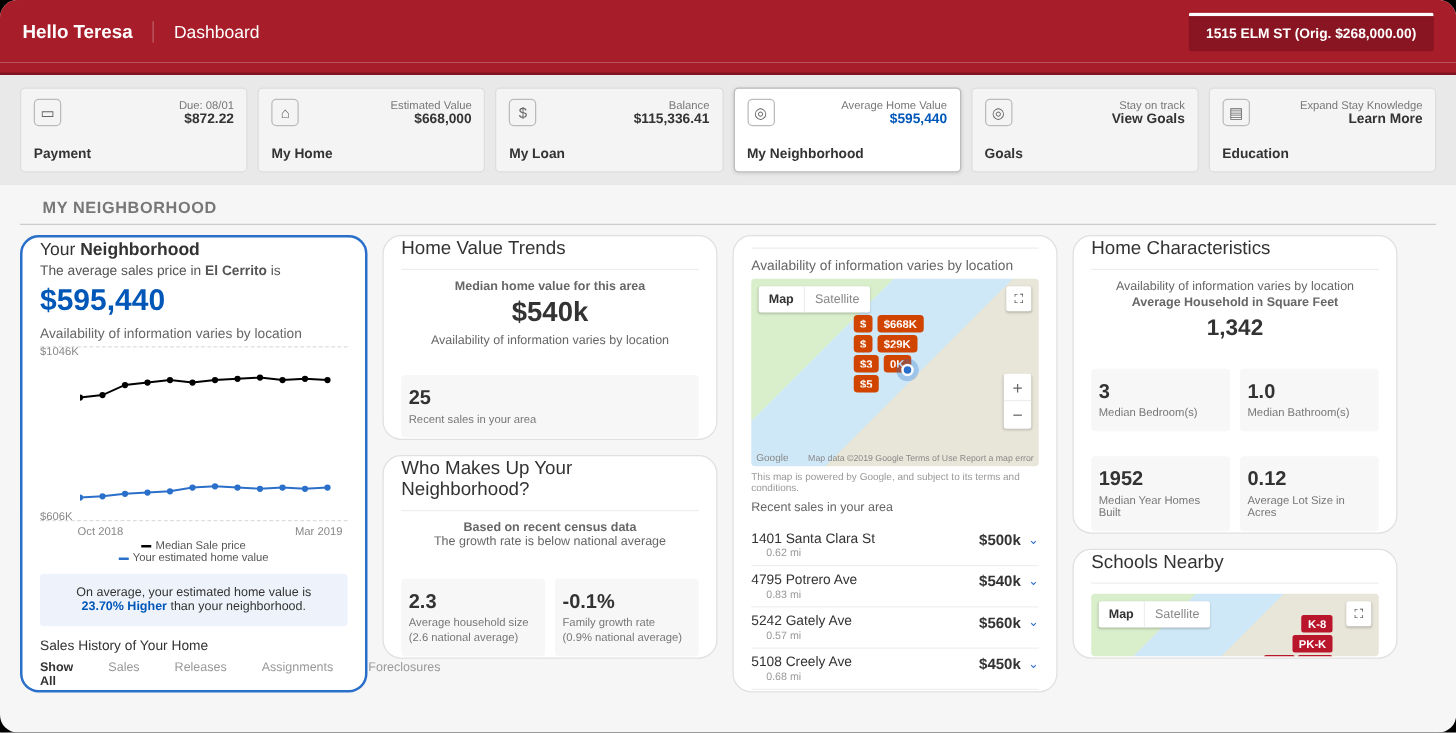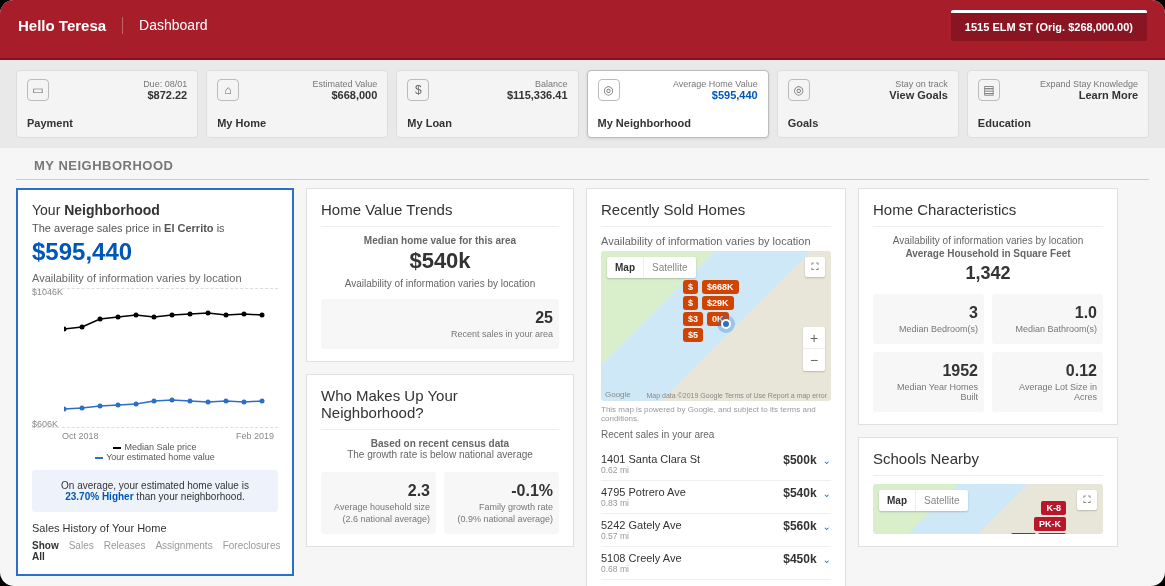--- a/index.html
+++ b/index.html
@@ -20,44 +20,44 @@
     .card-top .val { font-size:11px; font-weight:600; color:#333; }
     .card.active .val { color:#0057b8; }
     .card-label { font-size:11px; font-weight:600; }
     .section-title { padding:10px 18px 6px; font-size:13px; font-weight:700; color:#777; letter-spacing:0.5px; border-bottom:1px solid #ccc; margin:0 16px 8px; }
     .content { display:flex; gap:12px; padding:0 16px 16px; height:420px; overflow:hidden; }
     .col { display:flex; flex-direction:column; gap:12px; }
     .col1 { width:278px; }
     .col2 { width:268px; }
     .col3 { width:260px; }
     .col4 { width:260px; }
-    .panel { background:#fff; border:1px solid #e0e0e0; border-radius:0; padding:12px 14px; }
+    .panel { background:#fff; border:1px solid #e0e0e0; border-radius:15px; padding:1px 14px; }
     .panel-title { font-size:15px; font-weight:400; margin-bottom:8px; color:#333; }
     .yn-panel { border:2px solid #2a6fc9; }
     .yn-title { font-size:14px; }
     .yn-title b { font-weight:600; }
     .yn-sub { font-size:11px; color:#555; margin:4px 0; }
     .yn-price { font-size:24px; font-weight:600; color:#0057b8; margin:2px 0 6px; }
     .avail { font-size:11px; color:#666; margin-bottom:4px; }
     .chart { height:140px; position:relative; border-top:1px dashed #ddd; border-bottom:1px dashed #ddd; margin-bottom:6px; }
     .yaxis-top { position:absolute; top:-2px; left:0; font-size:9px; color:#888; }
     .yaxis-bot { position:absolute; bottom:-2px; left:0; font-size:9px; color:#888; }
     .xaxis-l { position:absolute; bottom:-14px; left:30px; font-size:9px; color:#888; }
     .xaxis-r { position:absolute; bottom:-14px; right:4px; font-size:9px; color:#888; }
     .chart svg { position:absolute; left:32px; top:0; right:0; }
     .legend { font-size:9px; color:#555; text-align:center; margin:14px 0 8px; }
     .legend .marker { display:inline-block; width:8px; height:2px; vertical-align:middle; margin-right:3px; }
     .blue-box { background:#eef3fb; padding:10px; font-size:10px; text-align:center; border-radius:3px; margin-bottom:10px; }
     .blue-box .hl { color:#0057b8; font-weight:600; }
     .sales-hist { font-size:11px; margin-bottom:6px; }
-    .tabs { display:flex; gap:10px; font-size:10px; color:#999; }
+    .tabs { display:flex; gap:28px; font-size:10px; color:#999; }
     .tabs span { cursor:pointer; }
     .tabs .active { color:#333; font-weight:600; }
     .stat-row { display:flex; gap:8px; }
-    .stat { flex:1; background:#f7f7f7; border-radius:3px; padding:10px 6px; text-align:right; }
+    .stat { flex:1; background:#f7f7f7; border-radius:3px; padding:10px 6px; text-align:left;margin-top:12px; }
     .stat-val { font-size:16px; font-weight:600; }
     .stat-lbl { font-size:9px; color:#777; margin-top:2px; }
     .center-sub { text-align:center; font-size:10px; color:#666; }
     .map { position:relative; height:150px; border-radius:3px; overflow:hidden; background: linear-gradient(135deg, #d9eecb 0%, #d9eecb 30%, #cfe8f7 30%, #cfe8f7 55%, #e8e6d9 55%, #e8e6d9 100%); margin-bottom:4px; }
     .map-controls { position:absolute; top:6px; left:6px; background:#fff; border-radius:2px; box-shadow:0 1px 2px rgba(0,0,0,0.2); display:flex; font-size:10px; }
     .map-controls span { padding:5px 8px; cursor:pointer; }
     .map-controls span.active { font-weight:600; }
     .map-controls span:not(.active) { color:#888; border-left:1px solid #eee; }
     .map-fs { position:absolute; top:6px; right:6px; width:20px; height:20px; background:#fff; border-radius:2px; box-shadow:0 1px 2px rgba(0,0,0,0.2); font-size:10px; display:flex; align-items:center; justify-content:center; cursor:pointer; }
     .map-zoom { position:absolute; right:6px; bottom:30px; background:#fff; border-radius:2px; box-shadow:0 1px 2px rgba(0,0,0,0.2); width:22px; }
@@ -66,21 +66,21 @@
     .map-attr { position:absolute; bottom:2px; right:4px; font-size:7px; color:#888; }
     .map-logo { position:absolute; bottom:2px; left:4px; font-size:8px; color:#888; }
     .map-pins { position:absolute; top:28px; left:80px; }
     .pin { display:inline-block; background:#d14400; color:#fff; font-size:9px; font-weight:600; padding:2px 5px; border-radius:3px; margin:1px 2px; position:relative; }
     .pin:after { content:""; position:absolute; bottom:-4px; left:50%; margin-left:-4px; border:4px solid transparent; border-top-color:#d14400; }
     .bluepin { display:inline-block; width:10px; height:10px; background:#2a6fc9; border:2px solid #fff; border-radius:50%; position:absolute; top:40px; left:40px; box-shadow:0 0 0 4px rgba(42,111,201,0.3); }
     .map-disclaimer { font-size:8px; color:#999; margin-bottom:4px; }
     .recent-title { font-size:10px; color:#666; margin:6px 0 8px; }
     .sale-row { display:flex; justify-content:space-between; align-items:flex-start; padding:5px 0; border-bottom:1px solid #f0f0f0; }
     .sale-row .left .addr { font-size:11px; color:#333; }
-    .sale-row .left .dist { font-size:8.5px; color:#999; }
+    .sale-row .left .dist { font-size:8.5px; color:#999;margin-left:12px; }
     .sale-row .right { display:flex; align-items:center; gap:6px; }
     .sale-row .price { font-size:12px; font-weight:600; }
     .chev { color:#2a6fc9; cursor:pointer; font-size:10px; }
     .red-pin { display:inline-block; background:#b9152b; color:#fff; font-size:9px; font-weight:600; padding:2px 5px; border-radius:2px; margin:1px; }
     .school-pins { position:absolute; top:16px; right:36px; display:flex; flex-direction:column; align-items:flex-end; }
     .panel-hr { border:none; border-top:1px solid #eee; margin:8px 0; }
   </style>
 </head>
 <body>
 <div class="wrap">
@@ -162,21 +162,21 @@
   <div class="col col1">
     <div class="panel yn-panel">
       <div class="yn-title"><span>Your </span><b>Neighborhood</b></div>
       <div class="yn-sub"><span>The average sales price in </span><b>El Cerrito</b><span> is</span></div>
       <div class="yn-price">$595,440</div>
       <div class="avail">Availability of information varies by location</div>
       <div class="chart">
         <span class="yaxis-top">$1046K</span>
         <span class="yaxis-bot">$606K</span>
         <span class="xaxis-l">Oct 2018</span>
-        <span class="xaxis-r">Feb 2019</span>
+        <span class="xaxis-r">Mar 2019</span>
         <svg width="210" height="140">
           <polyline points="0,40 18,38 36,30 54,28 72,26 90,28 108,26 126,25 144,24 162,26 180,25 198,26" fill="none" stroke="#000" stroke-width="1.5"></polyline>
           <g fill="#000">
                 <circle cx="0" cy="40" r="2.5"></circle>
                 <circle cx="18" cy="38" r="2.5"></circle>
                 <circle cx="36" cy="30" r="2.5"></circle>
                 <circle cx="54" cy="28" r="2.5"></circle>
                 <circle cx="72" cy="26" r="2.5"></circle>
                 <circle cx="90" cy="28" r="2.5"></circle>
                 <circle cx="108" cy="26" r="2.5"></circle>
@@ -251,21 +251,20 @@
               <div class="stat-val">-0.1%</div>
               <div class="stat-lbl">Family growth rate</div>
               <div class="stat-lbl">(0.9% national average)</div>
             </div>
       </div>
     </div>
   </div>
 
   <div class="col col3">
     <div class="panel">
-      <div class="panel-title">Recently Sold Homes</div>
       <hr class="panel-hr">
       <div class="avail">Availability of information varies by location</div>
       <div class="map">
         <div class="map-controls">
           <span class="active">Map</span>
           <span>Satellite</span>
         </div>
         <div class="map-fs">⛶</div>
         <div class="map-zoom">
           <div>+</div>

